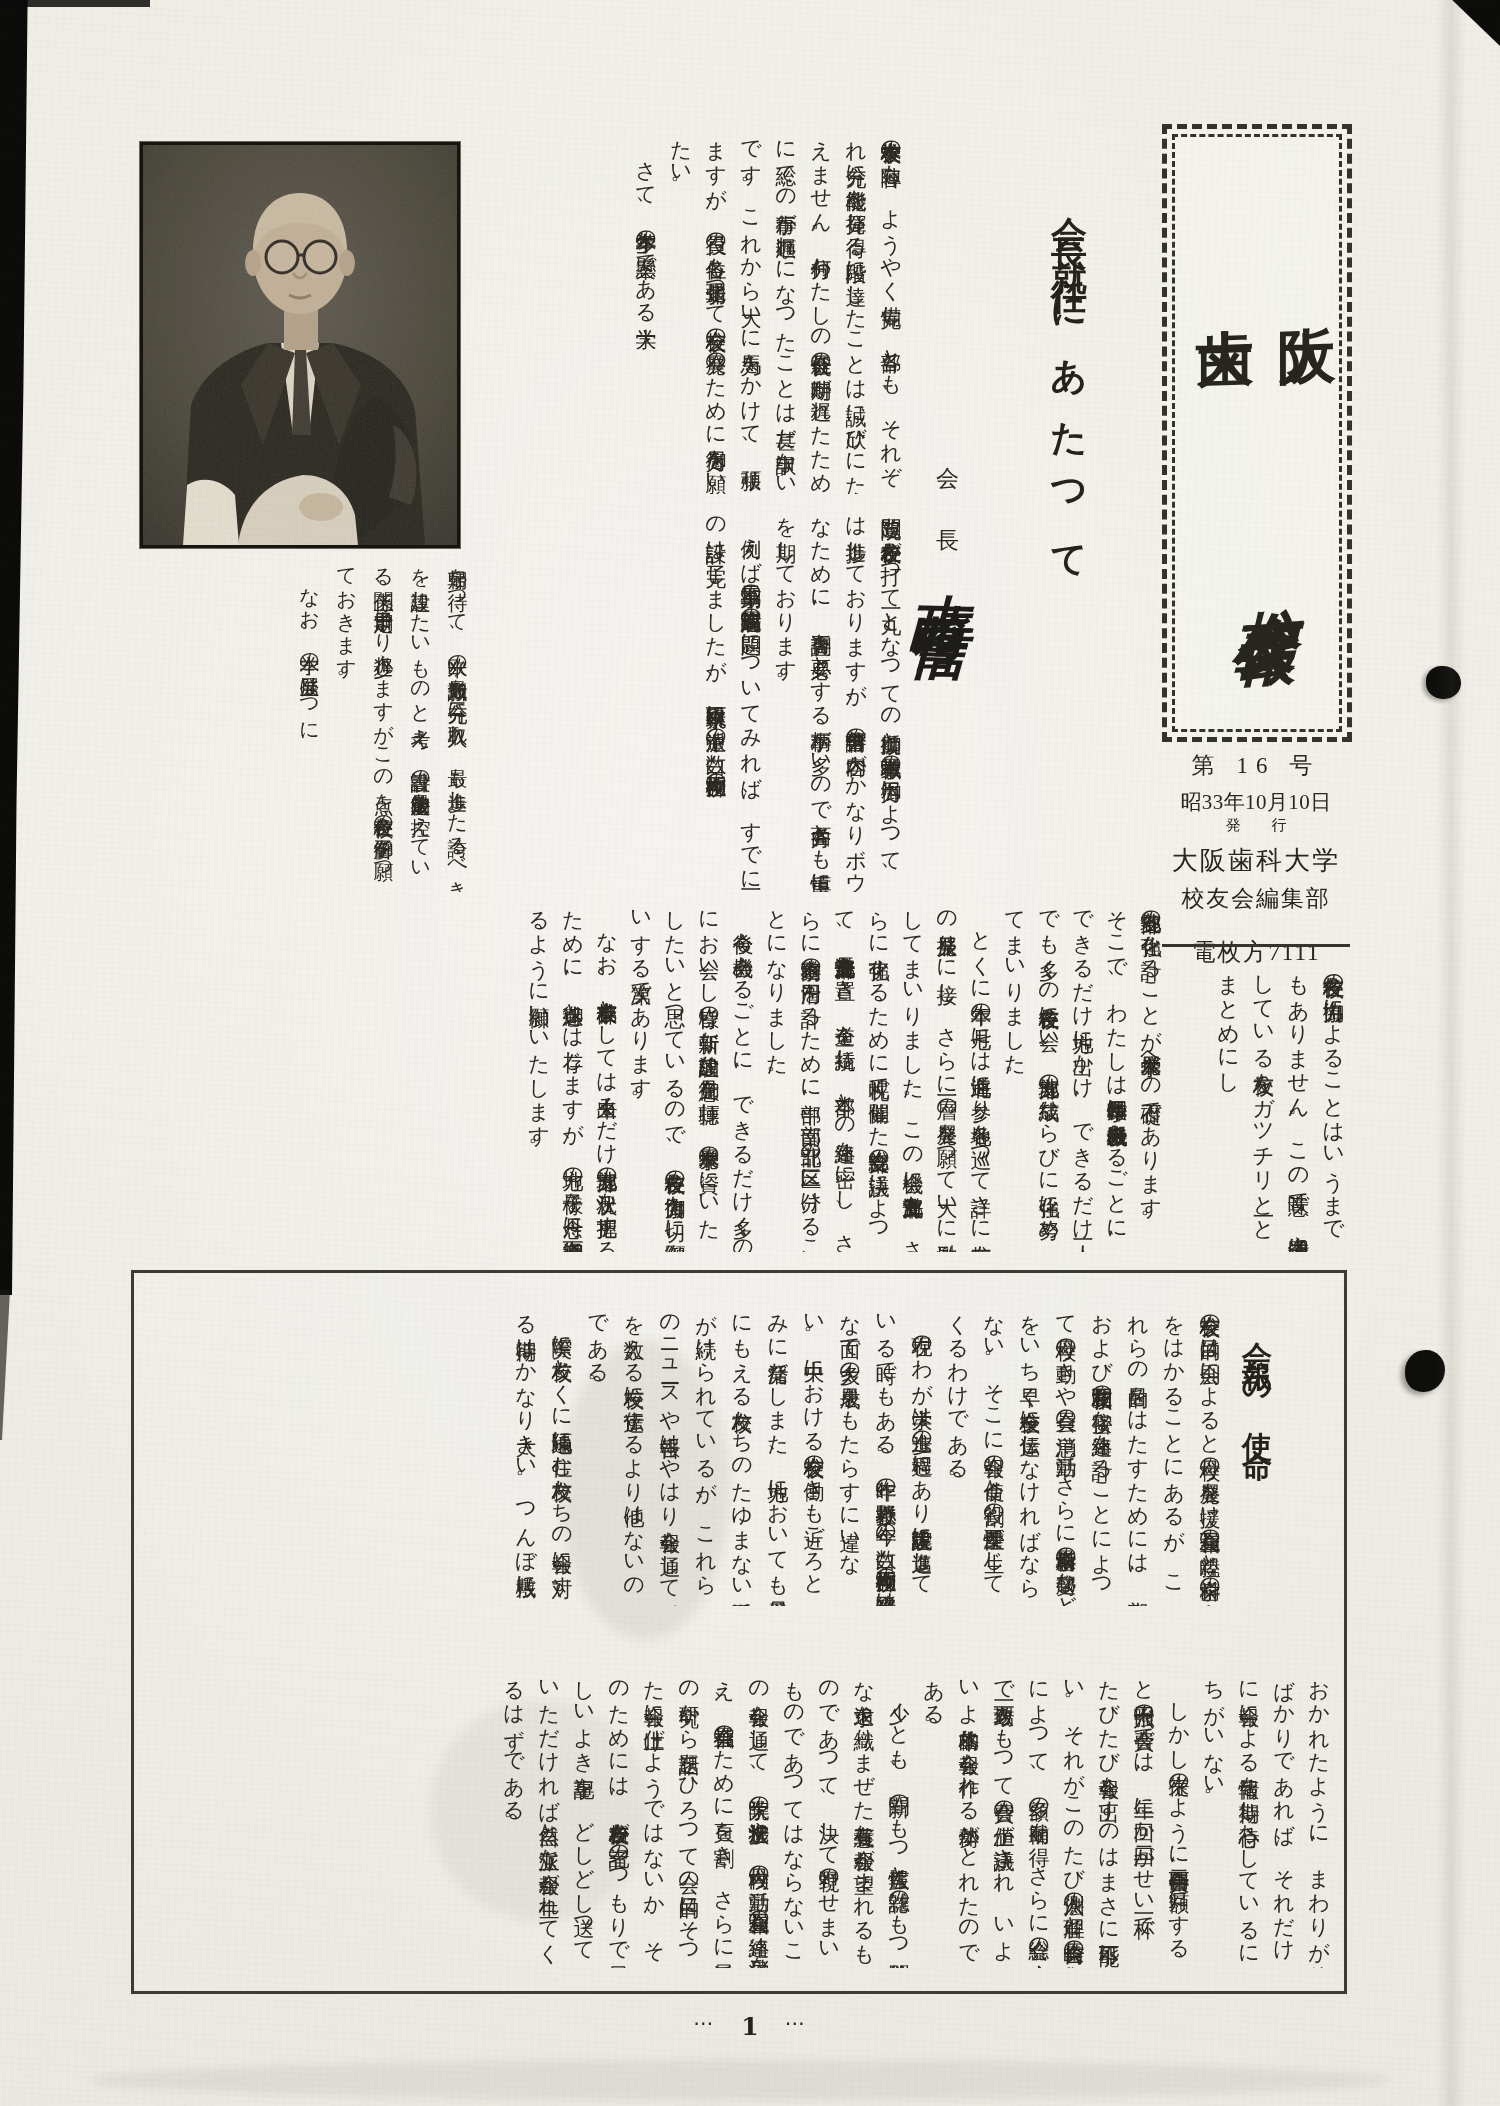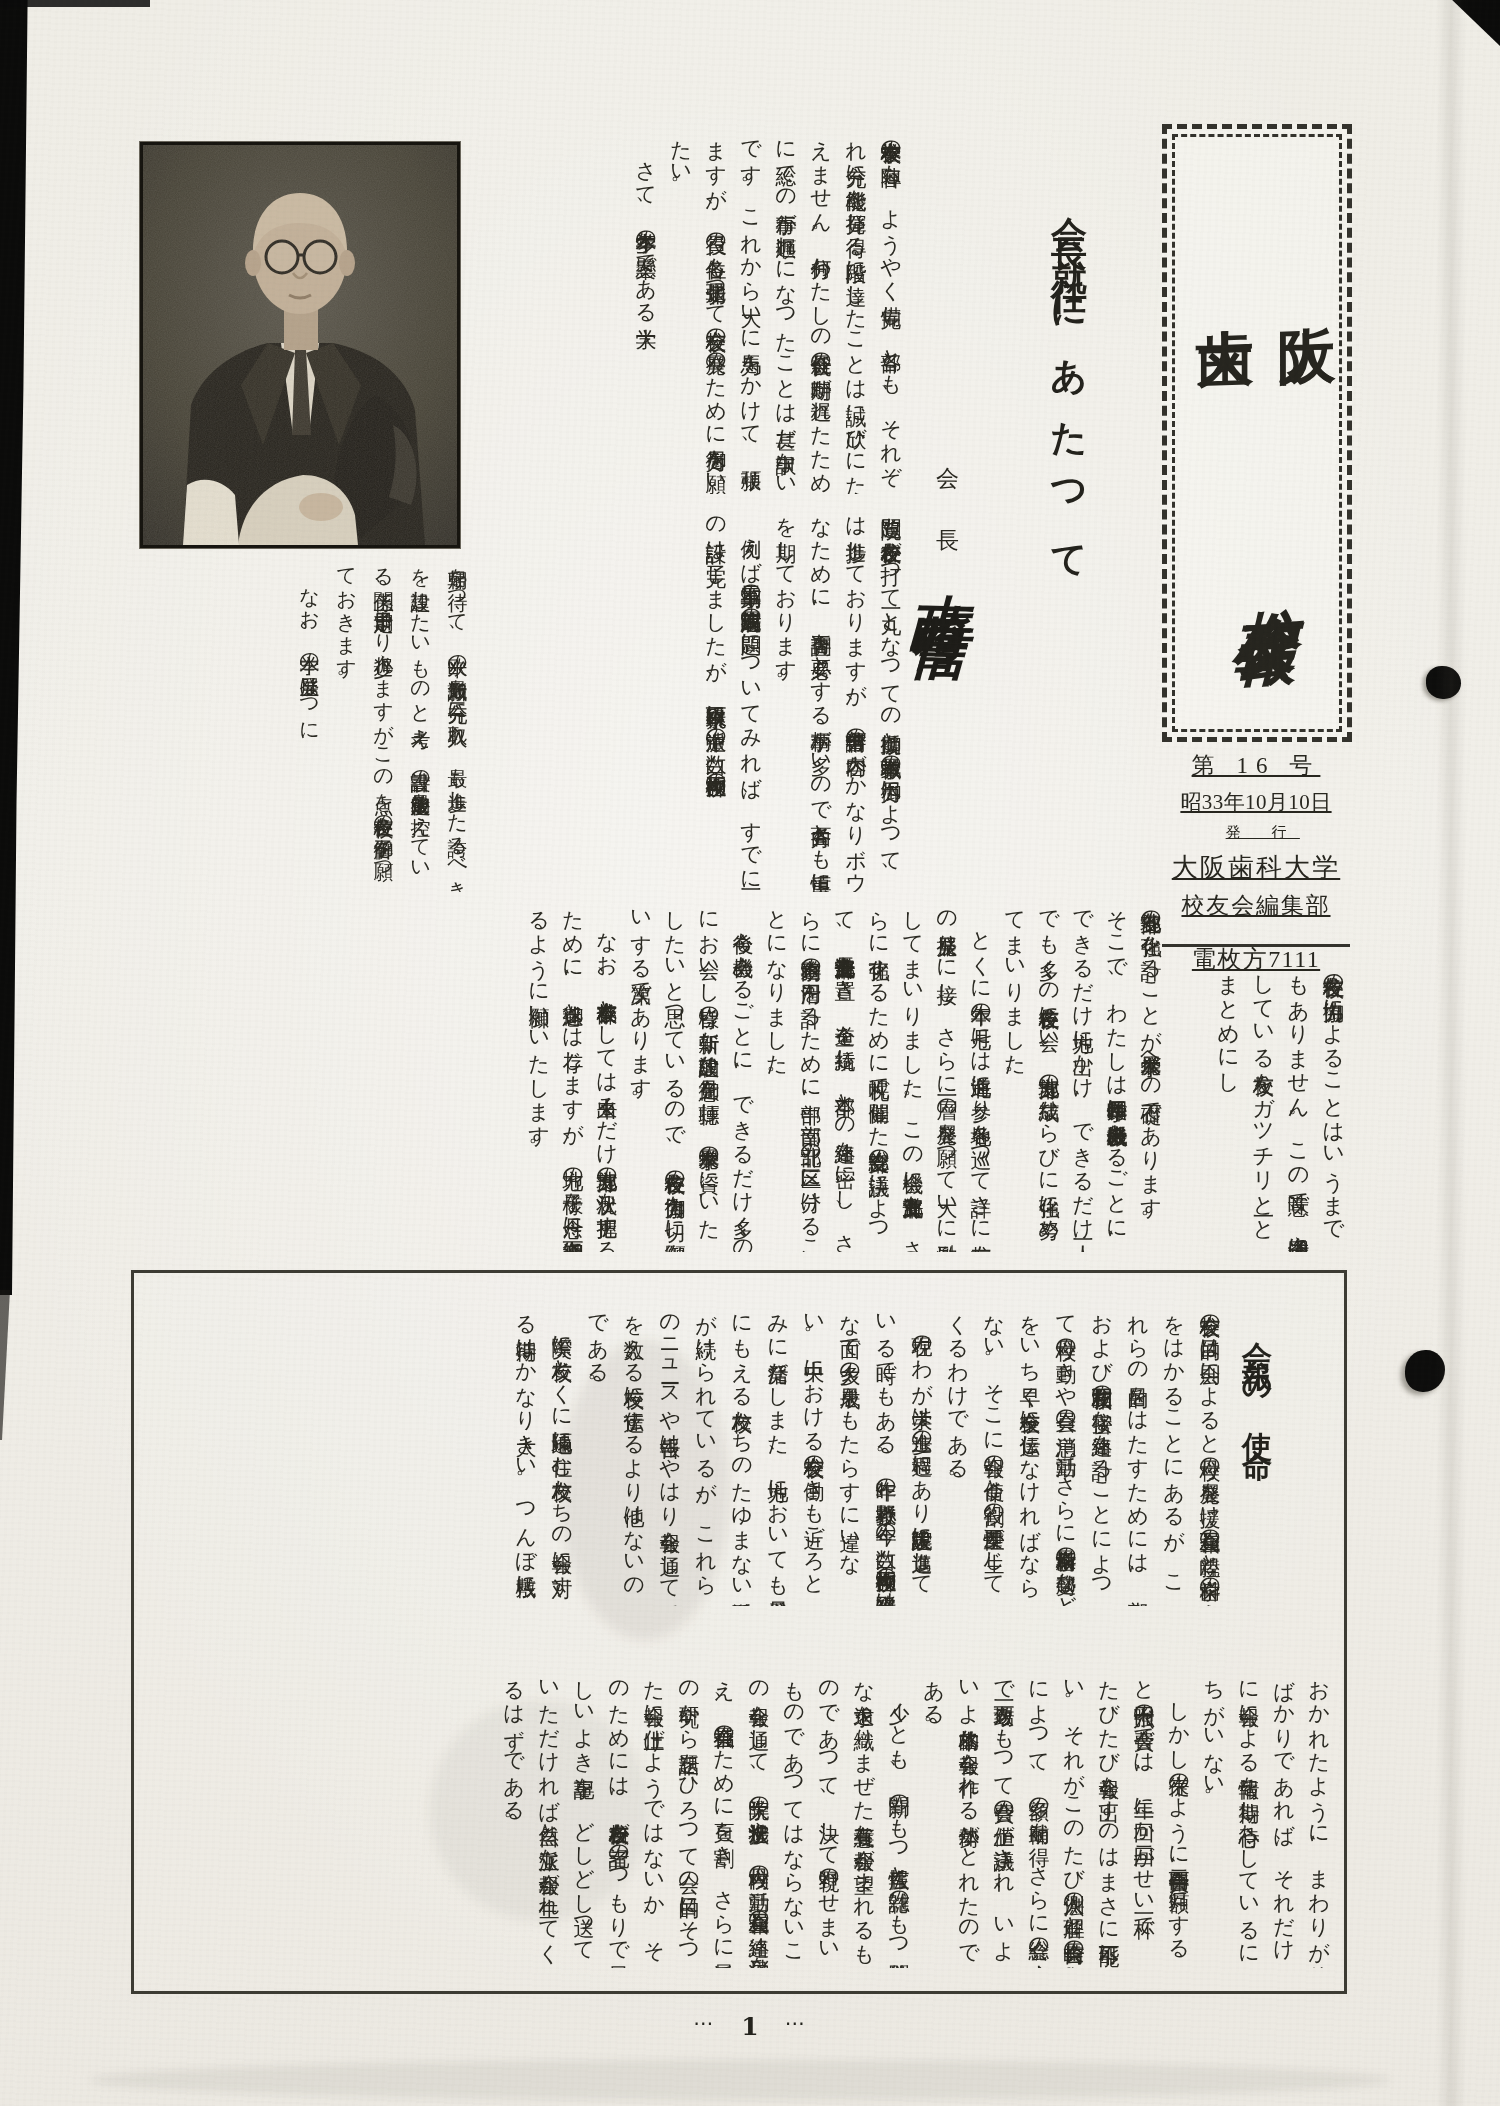--- a/index.html
+++ b/index.html
@@ -61,23 +61,23 @@
     font-size:58px; font-weight:bold; line-height:82px; text-align:center;
     color:#26251f; transform:skewY(-2deg); }
   .mh-main{ position:absolute; top:288px; left:0; right:0; height:300px;
     writing-mode:vertical-rl; text-orientation:upright;
     font-size:64px; font-weight:bold; letter-spacing:.08em; line-height:170px;
     text-align:center; color:#26251f; font-style:italic; transform:skewY(-3deg) translateX(2px); }
 
   
   .issue{ position:absolute; left:1156px; top:750px; width:200px; text-align:center;
     color:#27261f; }
-  .issue .l{ display:block;text-decoration:underline; }
+  .issue .l{ display:block; }
   .issue .num{ font-size:23px; letter-spacing:.35em; margin-bottom:7px; }
-  .issue .date{ font-size:21px; letter-spacing:.02em; margin-bottom:7px; }
+  .issue .date{ font-size:21px; letter-spacing:.02em; }
   .issue .pub{ font-size:15px; letter-spacing:.9em; text-indent:.9em; margin-bottom:8px; }
   .issue .org{ font-size:26px; letter-spacing:.08em; margin-bottom:5px; }
   .issue .dept{ font-size:23px; letter-spacing:.08em; margin-bottom:22px; }
   .issue .tel{ font-size:24px; letter-spacing:.06em; }
   .issue-rule{ position:absolute; left:1162px; top:944px; width:188px; height:3px; background:#34332d; }
 
   
   .a1-title{ left:1044px; top:188px; height:548px; font-size:36px; font-weight:600;
     letter-spacing:.58em; color:#23221c; }
   .a1-role{ left:932px; top:448px; height:130px; font-size:23px; letter-spacing:1.25em; color:#28271f; }

